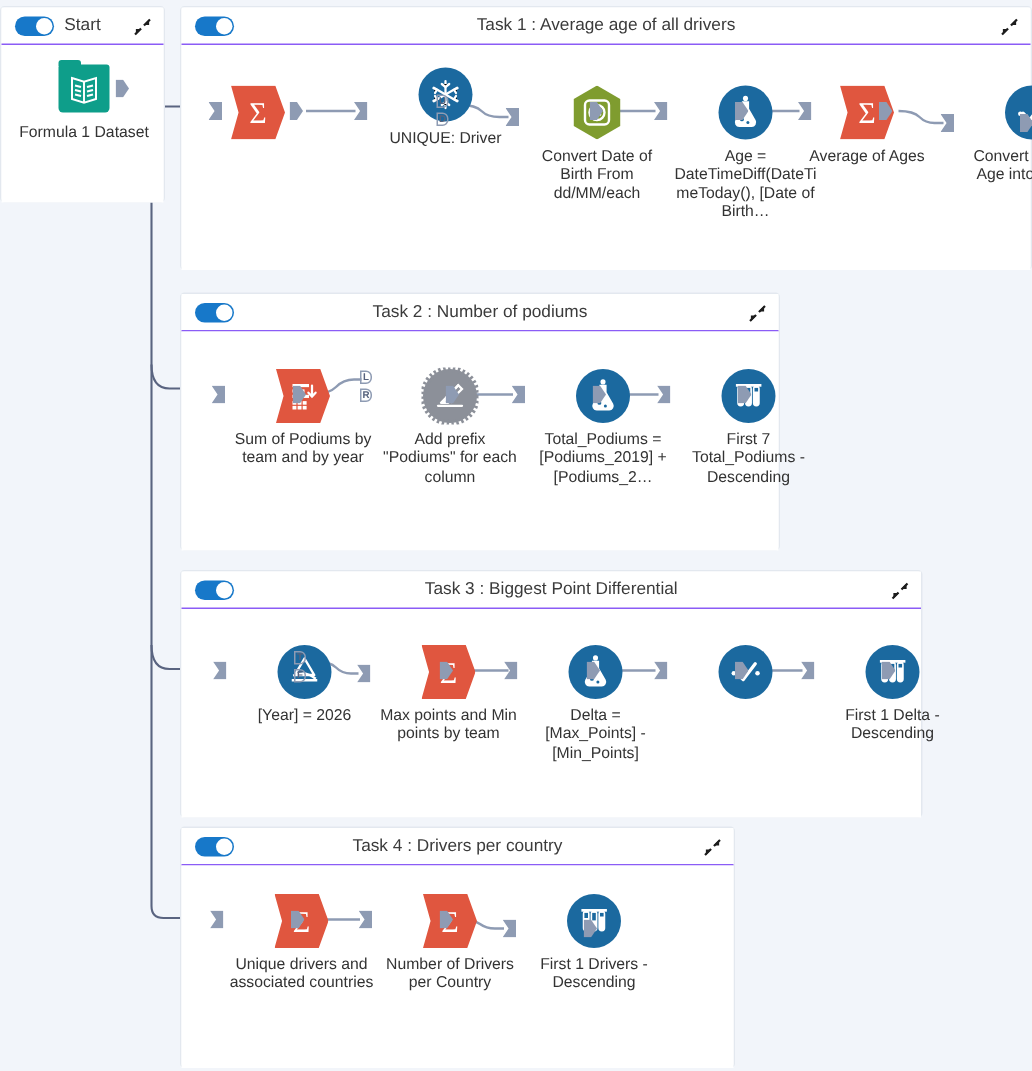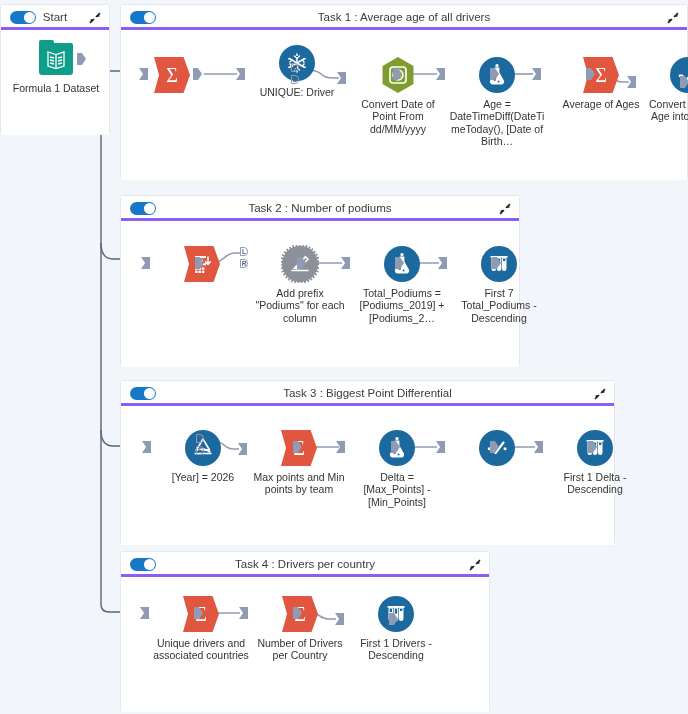--- a/index.html
+++ b/index.html
@@ -17,21 +17,21 @@
   .container{
     position:absolute;
     background:#ffffff;
     border:1px solid #e3e8ef;
     border-radius:3px;
     box-sizing:border-box;
   }
   .container-head{
     position:relative;
     height:25px;
-    border-bottom:3px solid #8b5cf6;
+    border-bottom:1px solid #8b5cf6;
     background:#ffffff;
     box-sizing:border-box;
   }
   .container-body{position:relative;background:#ffffff;}
   .ctitle{
     position:absolute;left:0;right:0;top:0;height:25px;
     line-height:25px;text-align:center;
     font-size:11.5px;color:#3b3b3b;
     pointer-events:none;
     white-space:nowrap;
@@ -226,41 +226,41 @@
       <div class="anchor in" style="left:216px;top:42px;"></div>
       <div class="node" style="left:229px;top:26px;">
         <div class="glyph">
           <div class="hexa"></div>
           <svg width="38" height="38" viewBox="0 0 38 38">
             <rect x="11" y="11" width="16" height="16" rx="3" fill="none" stroke="#ffffff" stroke-width="1.6"></rect>
             <circle cx="19" cy="19" r="5" fill="none" stroke="#ffffff" stroke-width="1.6"></circle>
             <path d="M19 16.2 L19 19 L21.2 20.4" stroke="#ffffff" stroke-width="1.3" fill="none" stroke-linecap="round"></path>
           </svg>
         </div>
-        <div class="label">Convert Date of Point From dd/MM/yyyy</div>
+        <div class="label">Convert Date of Birth From dd/MM/each</div>
       </div>
       <div class="anchor out" style="left:272px;top:38px;"></div>
 
       <div class="anchor in" style="left:315px;top:38px;"></div>
       <div class="node" style="left:328px;top:26px;">
         <div class="glyph">
           <div class="circ"></div>
           <svg width="38" height="38" viewBox="0 0 38 38">
             <path d="M16.6 11.5 L16.6 16.5 L12.2 24.2 A3 3 0 0 0 14.8 28.6 L23.2 28.6 A3 3 0 0 0 25.8 24.2 L21.4 16.5 L21.4 11.5 Z" fill="#ffffff"></path>
             <circle cx="19" cy="9.6" r="1.7" fill="#ffffff"></circle>
             <circle cx="16.6" cy="23.6" r="1.3" fill="#1b699f"></circle>
             <circle cx="20.6" cy="25.6" r="1" fill="#1b699f"></circle>
           </svg>
         </div>
         <div class="label">Age = DateTimeDiff(DateTimeToday(), [Date of Birth…</div>
       </div>
       <div class="anchor out" style="left:369px;top:38px;"></div>
 
       <div class="anchor in" style="left:411px;top:38px;"></div>
-      <div class="node" style="left:432px;top:26px;">
+      <div class="node" style="left:409px;top:26px;">
         <div class="glyph">
           <div class="shield"></div>
           <svg width="38" height="38" viewBox="0 0 38 38">
             <text x="19" y="26" font-size="20" font-family="'Liberation Serif',serif" fill="#ffffff" text-anchor="middle">Σ</text>
           </svg>
         </div>
         <div class="label">Average of Ages</div>
       </div>
       <div class="anchor out" style="left:465px;top:38px;"></div>
 
@@ -312,20 +312,21 @@
               <rect x="12" y="22.4" width="2.6" height="2.4"></rect>
               <rect x="15.4" y="22.4" width="2.6" height="2.4"></rect>
               <rect x="18.8" y="22.4" width="2.6" height="2.4"></rect>
               <rect x="12" y="25.6" width="2.6" height="2.4"></rect>
               <rect x="15.4" y="25.6" width="2.6" height="2.4"></rect>
               <rect x="18.8" y="25.6" width="2.6" height="2.4"></rect>
             </g>
             <path d="M25 12 L25 19 M22.6 16.8 L25 19.4 L27.4 16.8" stroke="#ffffff" stroke-width="1.5" fill="none" stroke-linecap="round"></path>
           </svg>
         </div>
+        <div class="label">Sum of Podiums by team and by year</div>
       </div>
       <div class="anchor out" style="left:74px;top:36px;"></div>
 
       <div class="mini-anchor" style="left:119px;top:26px;">L</div>
       <div class="mini-anchor" style="left:119px;top:38px;">R</div>
       <div class="node" style="left:131px;top:24px;">
         <div class="glyph">
           <div class="cog"></div>
           <svg width="38" height="38" viewBox="0 0 38 38">
             <circle cx="19" cy="19" r="18" fill="none" stroke="#8c9099" stroke-width="4" stroke-dasharray="1.6 1.6"></circle>

